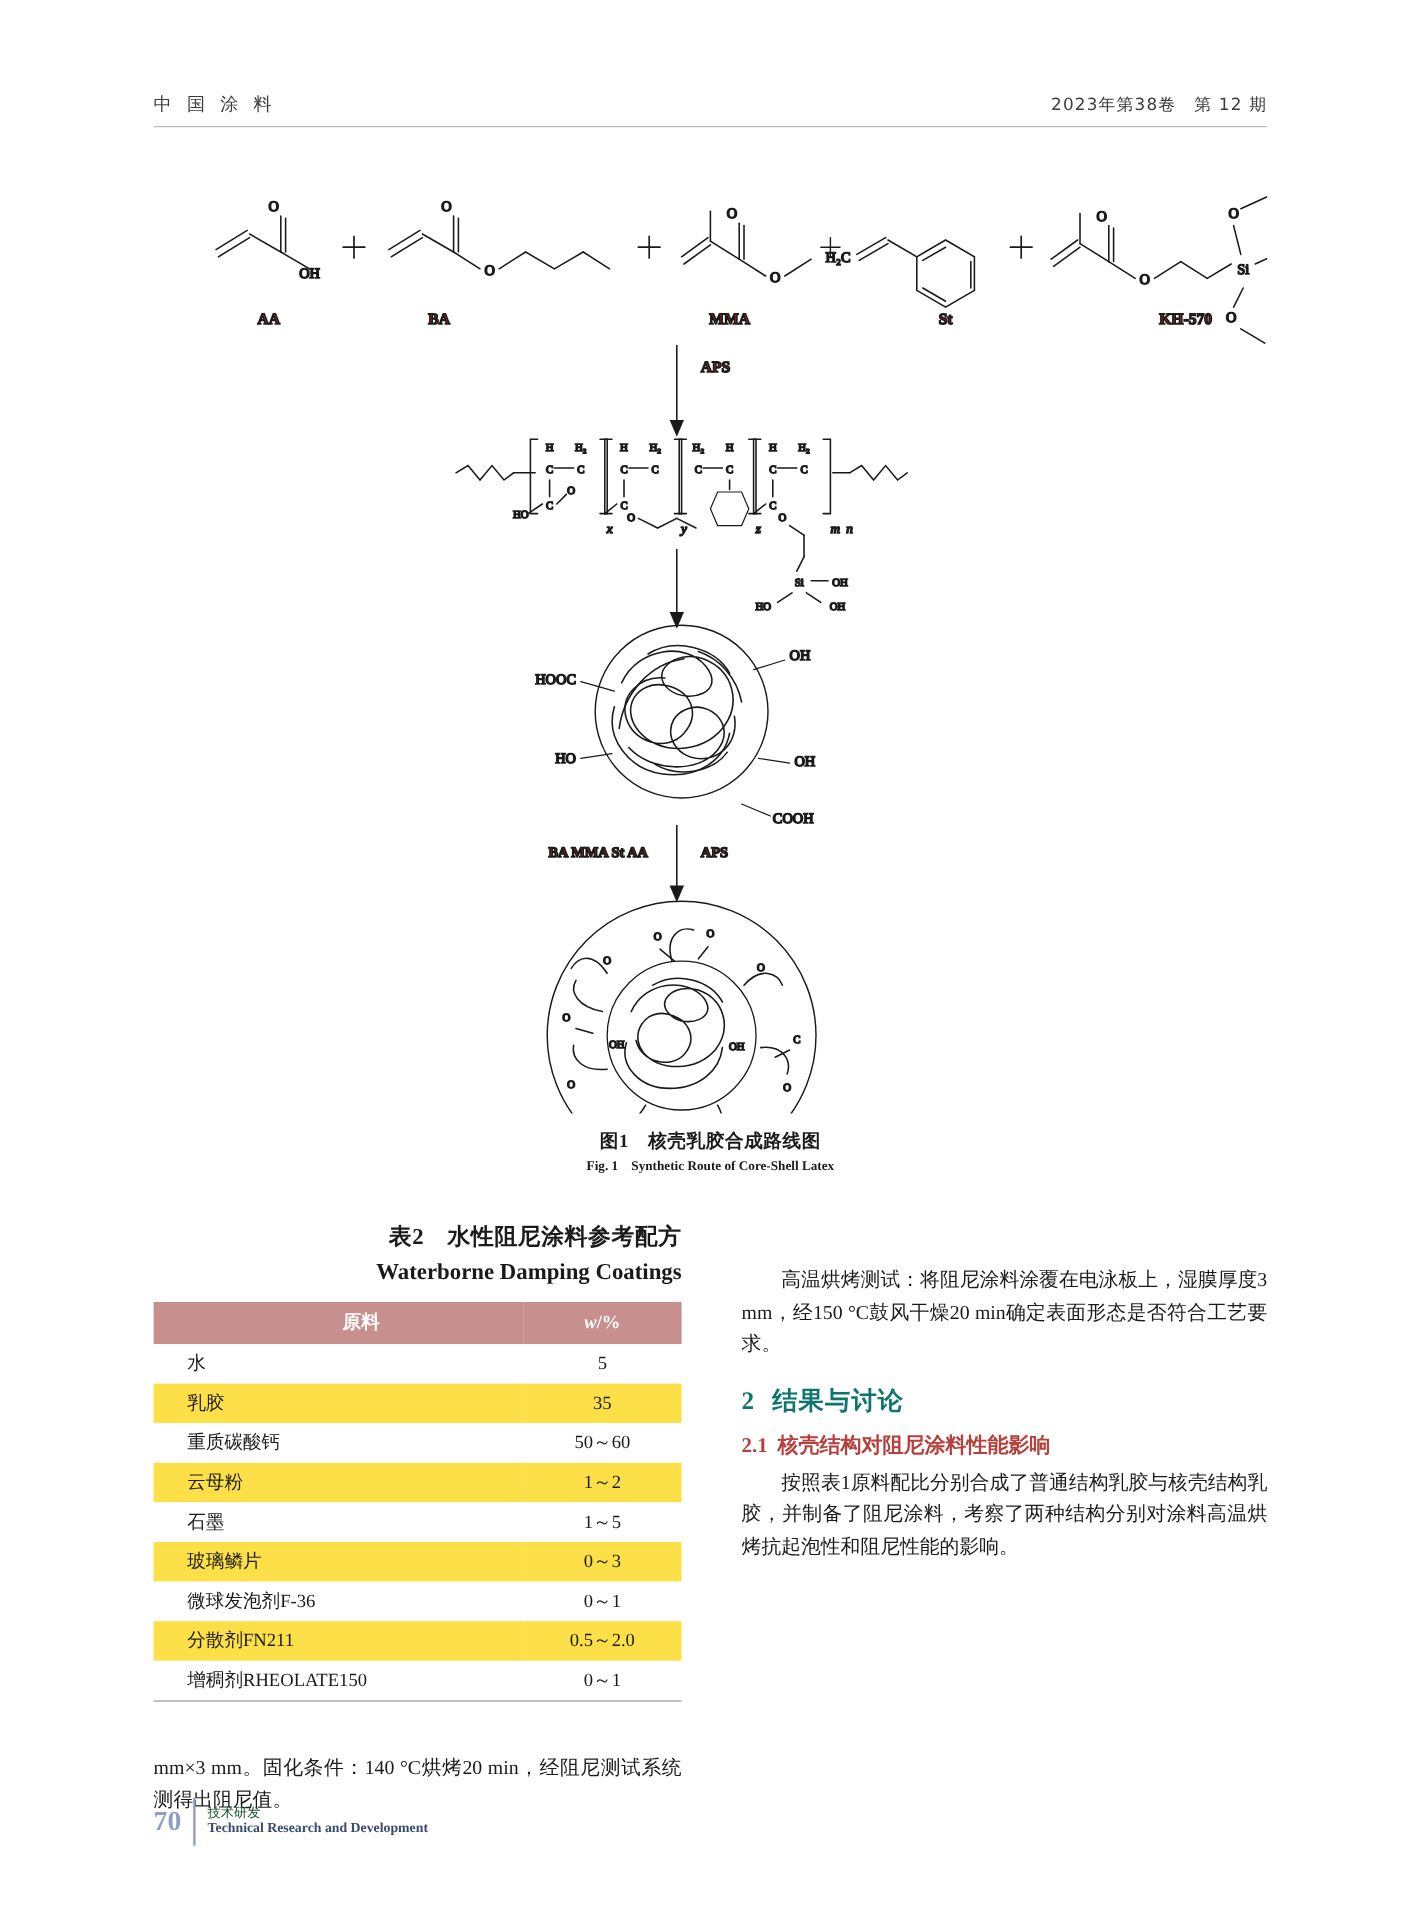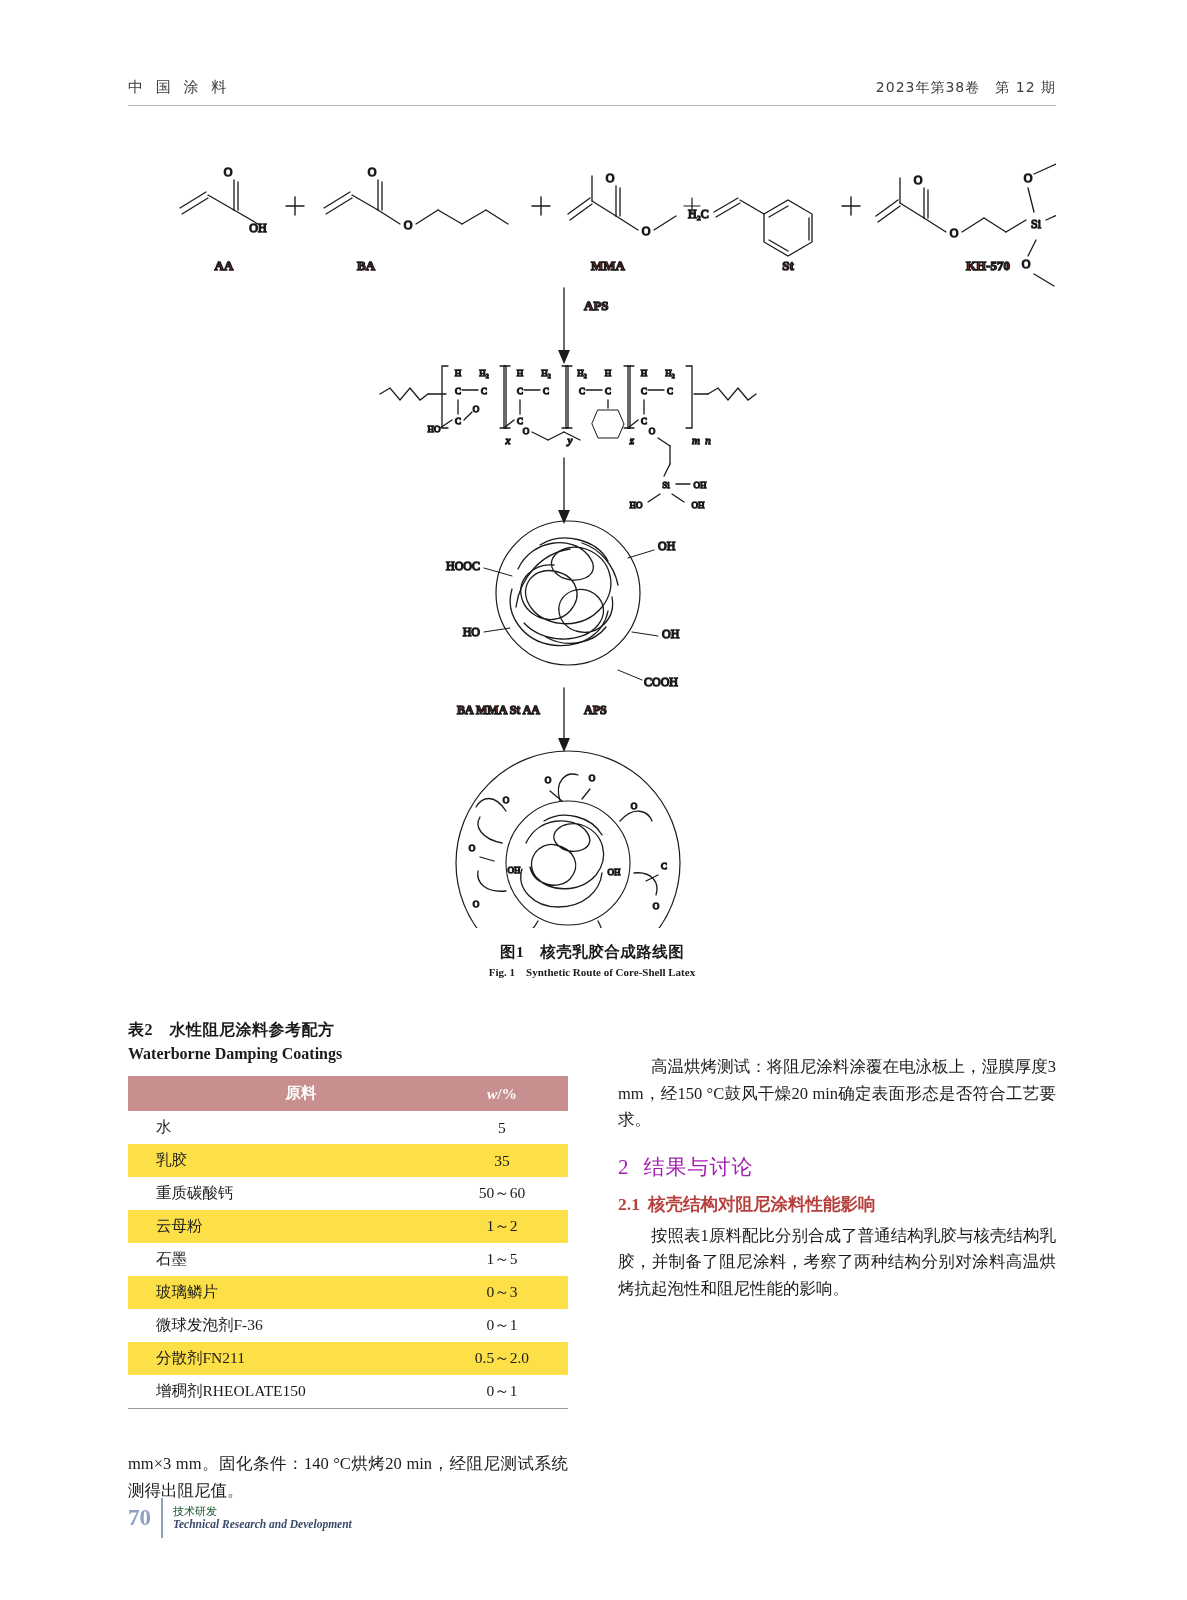--- a/index.html
+++ b/index.html
@@ -83,23 +83,23 @@
     top: 1018px;
     width: 438px;
     font-size: 16.5px;
     line-height: 1.62;
     text-align: justify;
     margin-top: 36px;
   }
 
   
   .tbl-caption {
-    text-align: left;
-    font-weight: bold;
-    font-size: 16px;
+    text-align: right;
+    font-weight: bold;
+    font-size: 19px;
     line-height: 1.5;
     margin-bottom: 10px;
   }
   .tbl-caption .cn { letter-spacing: 0.5px; }
 
   table.formulation {
     width: 100%;
     border-collapse: collapse;
     font-size: 15.5px;
   }
@@ -125,22 +125,22 @@
 
   .left-para {
     margin-top: 42px;
     font-size: 16.5px;
     line-height: 1.62;
     text-align: justify;
   }
 
   
   .h1-sec {
-    color: #a21caf;
-    font-weight: normal;
+    color: #0f766e;
+    font-weight: bold;
     font-size: 21px;
     margin: 16px 0 6px 0;
     letter-spacing: 1px;
   }
   .h1-sec .num { margin-right: 14px; }
   .h2-sec {
     color: #b5403c;
     font-weight: bold;
     font-size: 17.5px;
     margin: 6px 0 4px 0;
@@ -174,21 +174,20 @@
   }
   .footer .f-cn {
     color: #14532d;
     font-size: 11px;
     font-weight: normal;
     line-height: 1.15;
   }
   .footer .f-en {
     color: #3a4a6b;
     font-size: 11.5px;
-    font-style: italic;
     font-weight: bold;
     line-height: 1.15;
   }
   .chem-label {
     fill: #9c2b22;
     font-family: "Liberation Serif", serif;
     font-size: 13px;
     font-weight: bold;
   }
   .chem-label-sm {

